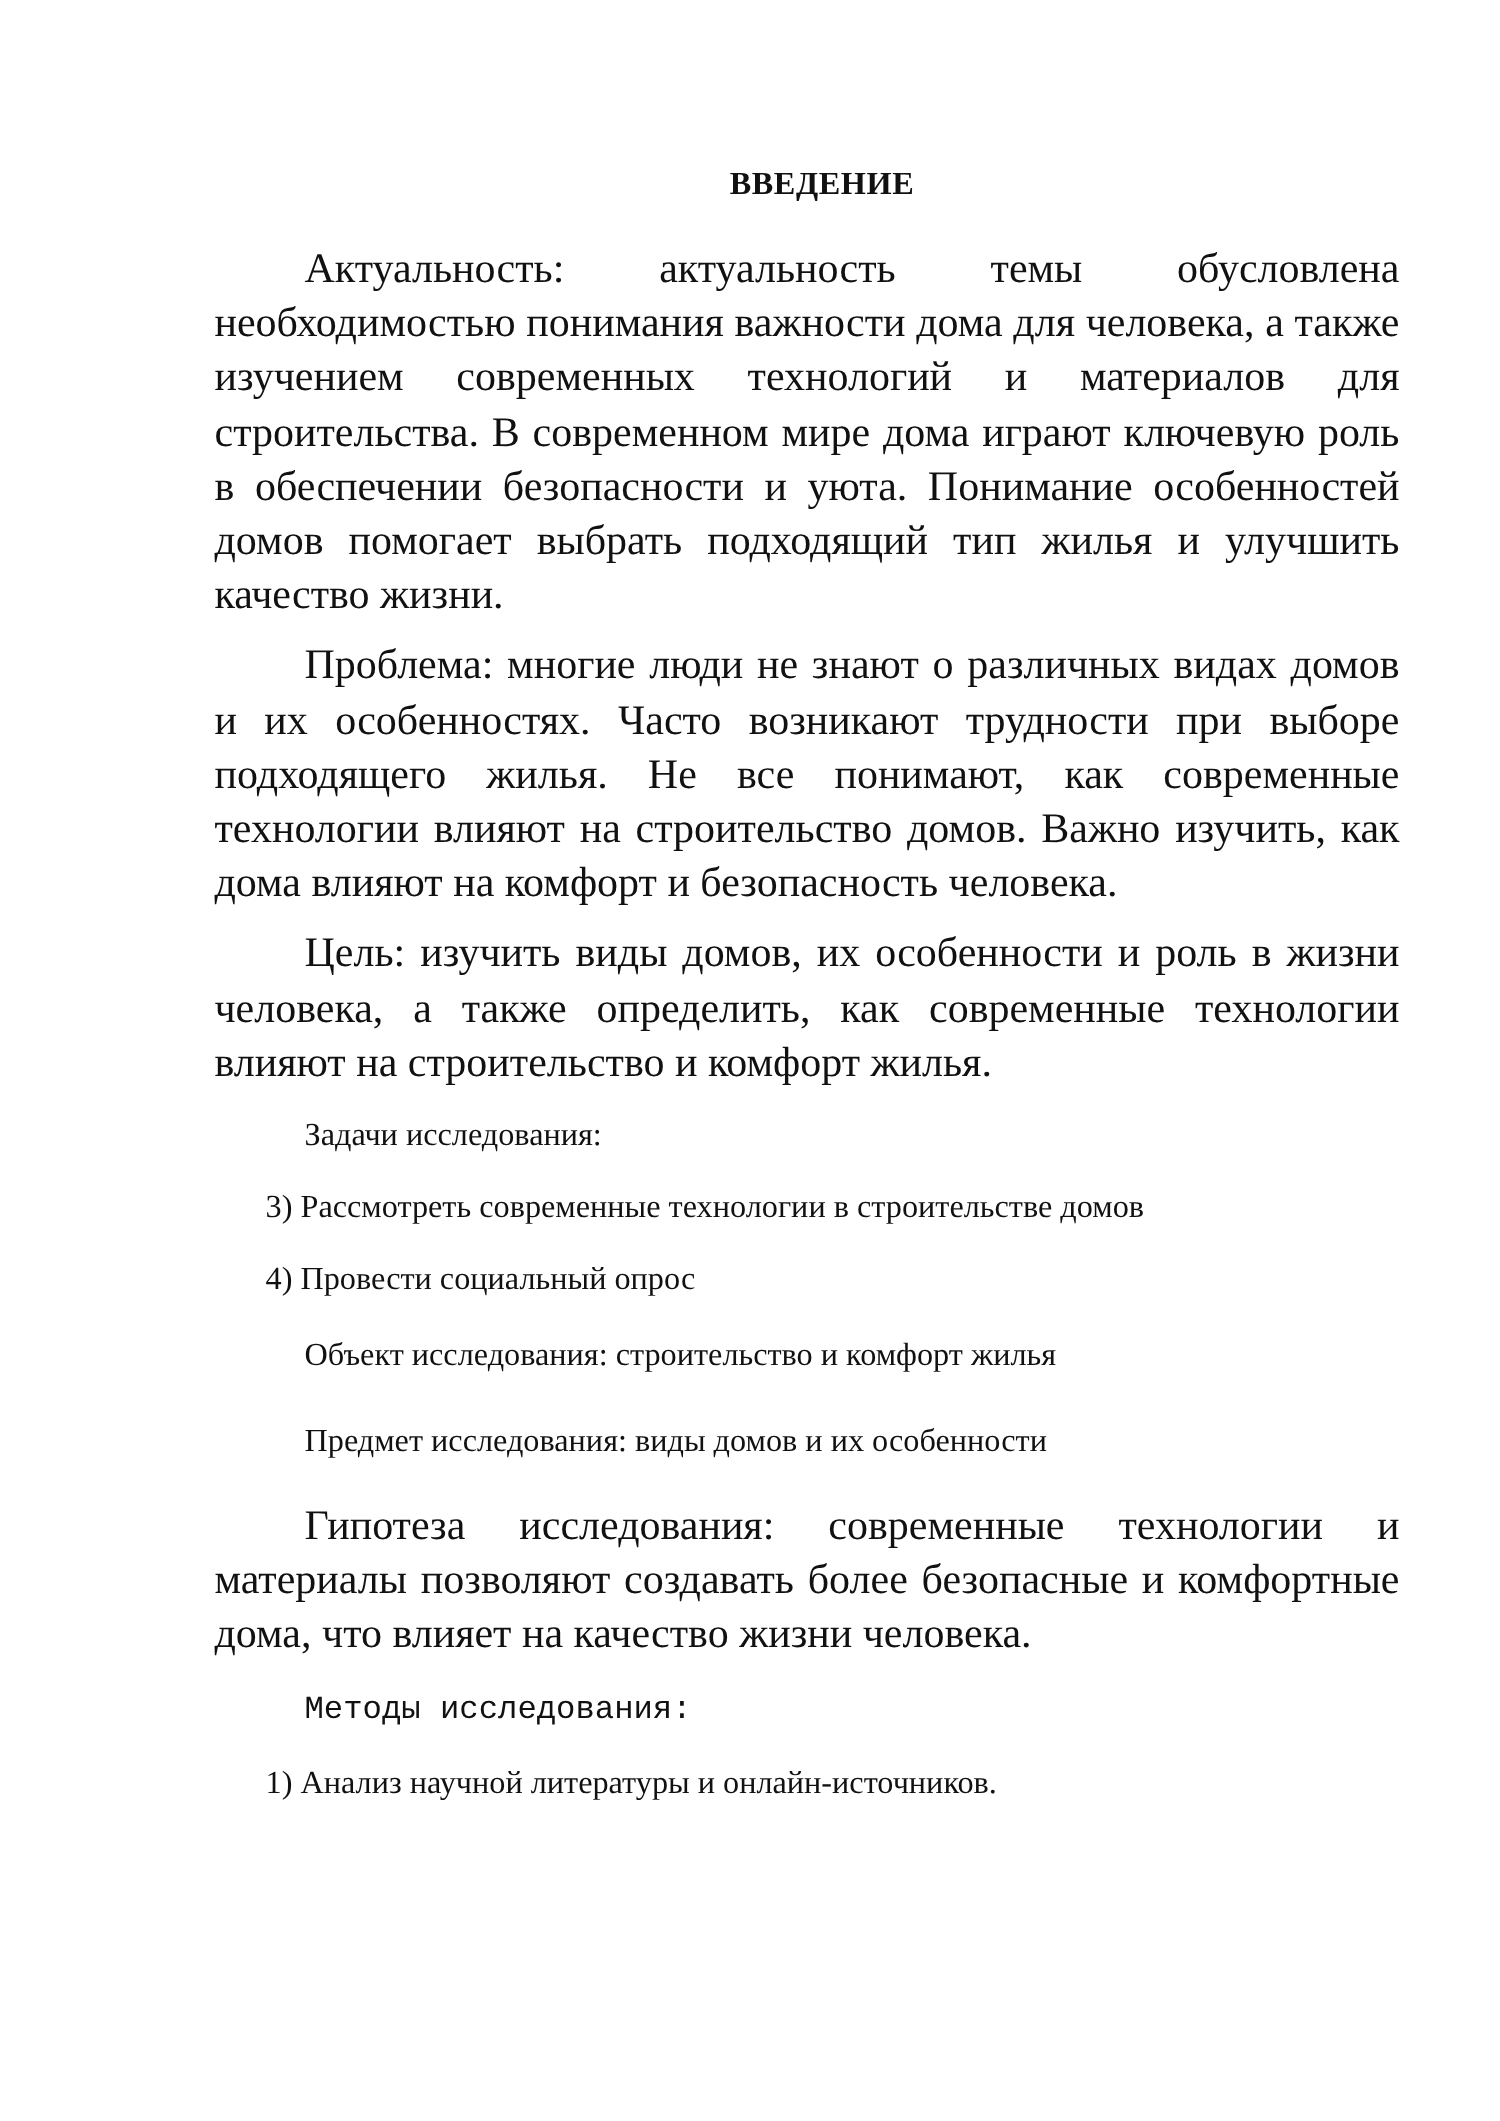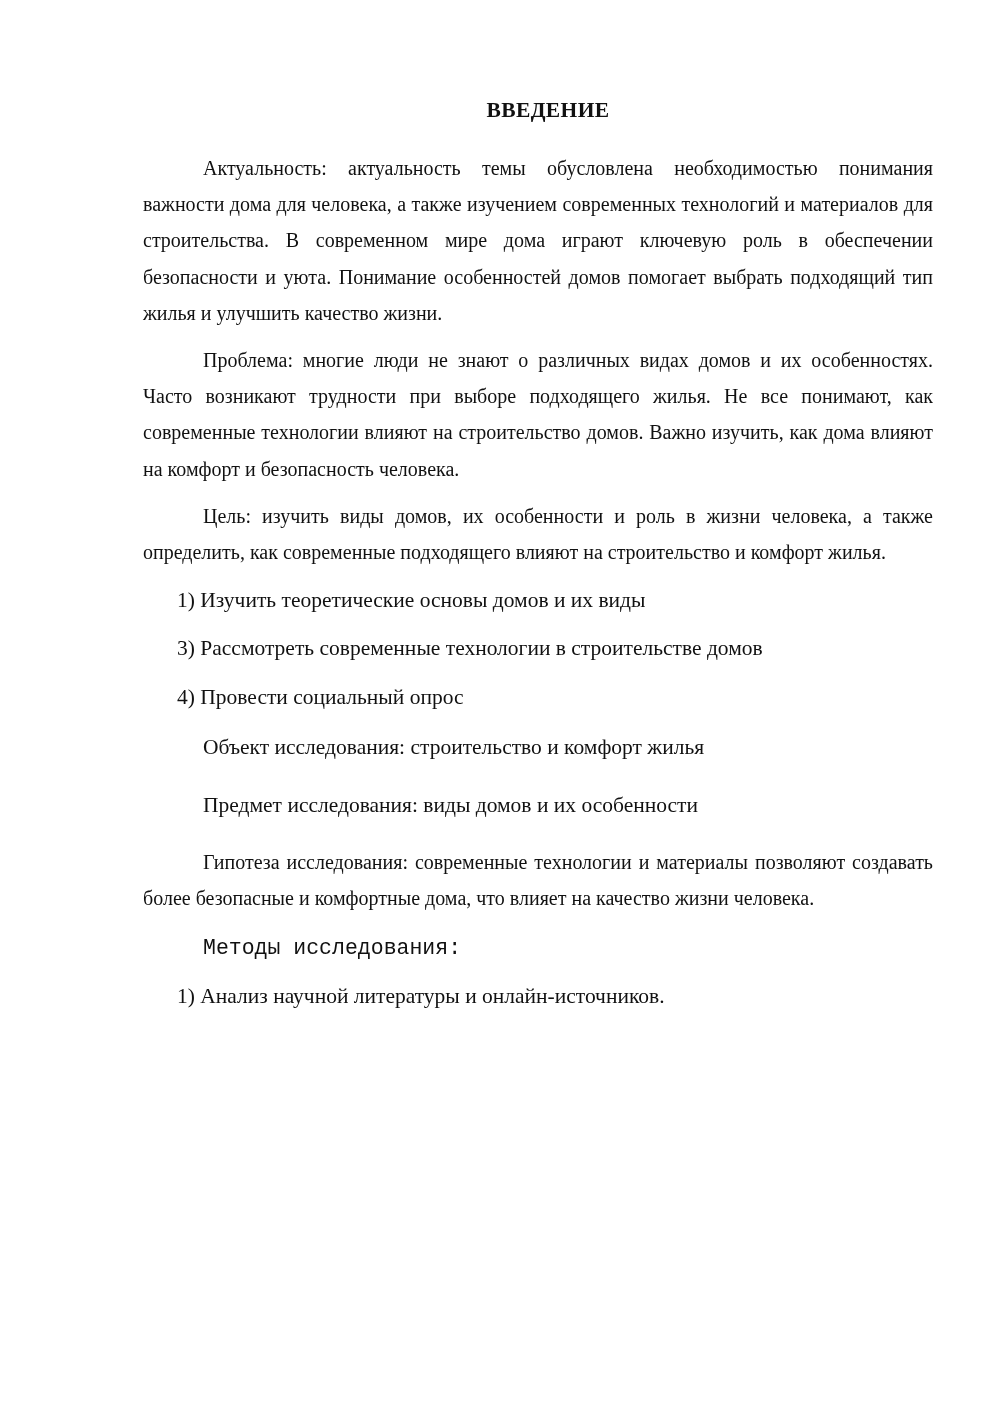--- a/index.html
+++ b/index.html
@@ -5,21 +5,21 @@
 <style>
   html, body {
     margin: 0;
     padding: 0;
     background: #ffffff;
   }
   .page {
     position: relative;
     width: 1000px;
     height: 1215px;
-    margin: 0 auto;
+    margin: 12px auto;
     background: #ffffff;
     overflow: hidden;
     font-family: "Liberation Serif", "DejaVu Serif", serif;
     color: #111111;
     box-sizing: border-box;
   }
   .content {
     position: absolute;
     left: 143px;
     top: 92px;
@@ -32,21 +32,21 @@
     letter-spacing: 0.4px;
     margin: 0 0 0 0;
     padding-left: 20px;
     line-height: 36px;
   }
   .spacer-after-title {
     height: 22px;
   }
   p.para {
     margin: 0;
-    font-size: 20px;
+    font-size: 28px;
     line-height: 36.2px;
     text-align: justify;
     text-indent: 60px;
     text-justify: inter-word;
   }
   p.para + p.para {
     margin-top: 11px;
   }
   p.sub-line {
     margin: 0;
@@ -103,28 +103,25 @@
   <div class="content">
 
     <h1 class="doc-title">ВВЕДЕНИЕ</h1>
 
     <div class="spacer-after-title"></div>
 
     <p class="para">Актуальность: актуальность темы обусловлена необходимостью понимания важности дома для человека, а также изучением современных технологий и материалов для строительства. В современном мире дома играют ключевую роль в обеспечении безопасности и уюта. Понимание особенностей домов помогает выбрать подходящий тип жилья и улучшить качество жизни.</p>
 
     <p class="para">Проблема: многие люди не знают о различных видах домов и их особенностях. Часто возникают трудности при выборе подходящего жилья. Не все понимают, как современные технологии влияют на строительство домов. Важно изучить, как дома влияют на комфорт и безопасность человека.</p>
 
-    <p class="para">Цель: изучить виды домов, их особенности и роль в жизни человека, а также определить, как современные подходящего влияют на строительство и комфорт жилья.</p>
+    <p class="para">Цель: изучить виды домов, их особенности и роль в жизни человека, а также определить, как современные технологии влияют на строительство и комфорт жилья.</p>
 
+    <p class="sub-line" style="margin-top:11px;">Задачи исследования:</p>
 
     <ol class="num-list">
-      <li class="list-item">
-        <span class="marker">1) </span>
-        <span class="item-text">Изучить теоретические основы домов и их виды</span>
-      </li>
       <li class="list-item">
         <span class="marker">3) </span>
         <span class="item-text">Рассмотреть современные технологии в строительстве домов</span>
       </li>
       <li class="list-item">
         <span class="marker">4) </span>
         <span class="item-text">Провести социальный опрос</span>
       </li>
     </ol>
 

